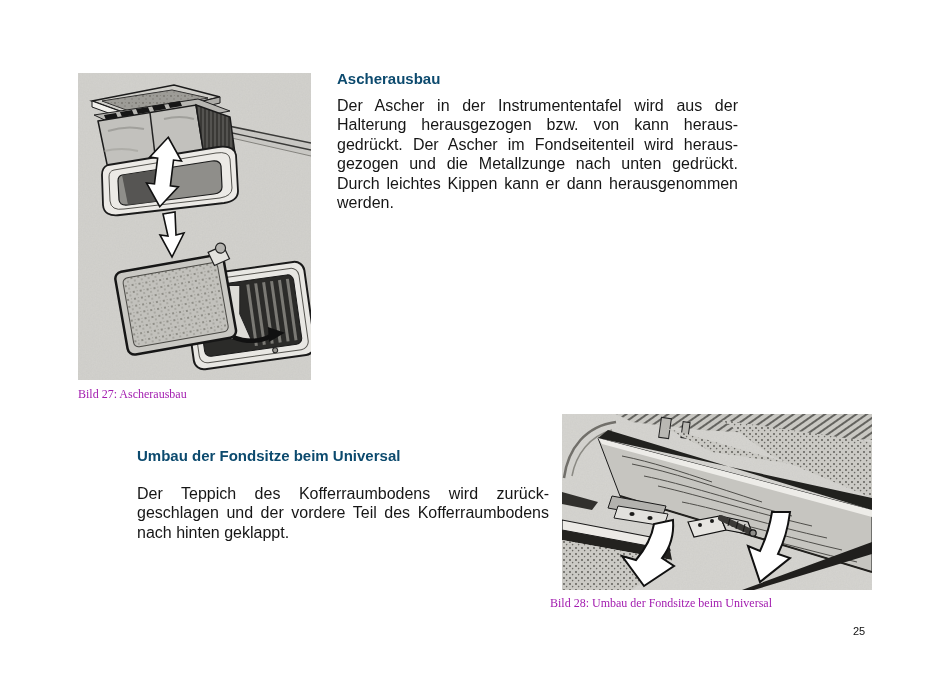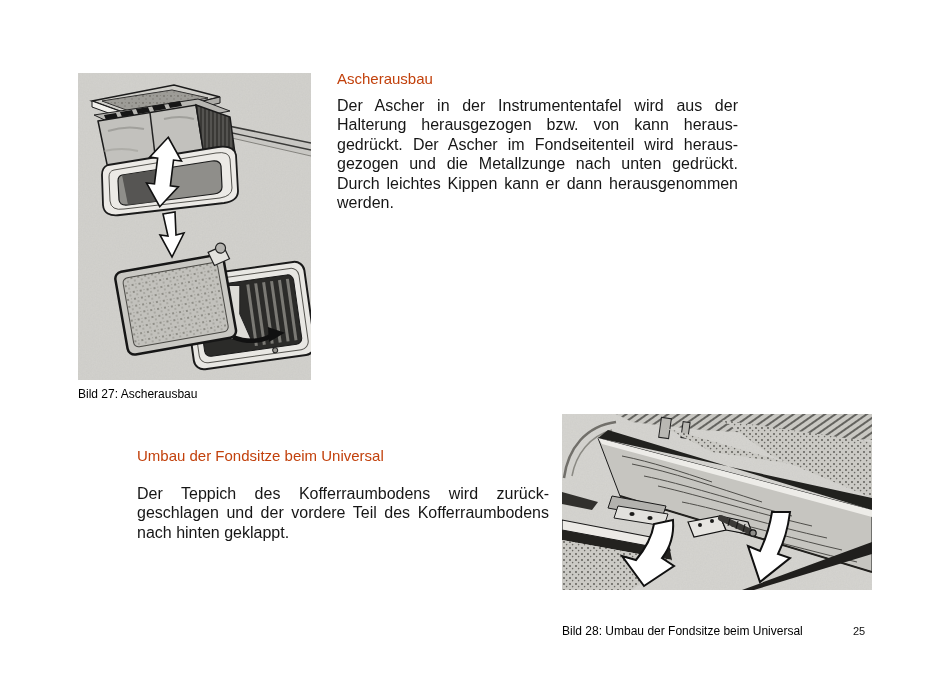--- a/index.html
+++ b/index.html
@@ -9,25 +9,25 @@
     font-family: "Liberation Sans", sans-serif;
     color: #1a1a1a;
     overflow: hidden;
   }
   .page { position: relative; width: 950px; height: 686px; background: #ffffff; }
 
   .fig { position: absolute; margin: 0; padding: 0; line-height: 0; }
   .fig1 { left: 78px; top: 73px; width: 233px; height: 307px; }
   .fig2 { left: 562px; top: 414px; width: 310px; height: 176px; }
 
-  .caption { position: absolute; font-size: 12px; line-height: 15px; color: #000000; }
+  .caption { position: absolute; font-size: 12px; line-height: 15px; color: #a21caf; font-family: Liberation Serif, serif; }
   .cap1 { left: 78px; top: 387px; }
-  .cap2 { left: 562px; top: 596px; margin-top: 28px; }
-
-  .heading { position: absolute; margin: 0; font-size: 15px; font-weight: 400; line-height: 18px; color: #c2410c; }
+  .cap2 { left: 550px; top: 596px; }
+
+  .heading { position: absolute; margin: 0; font-size: 15px; font-weight: 700; line-height: 18px; color: #0c4a6e; }
   .h1pos { left: 337px; top: 70px; }
   .h2pos { left: 137px; top: 447px; }
 
   .bodytext { position: absolute; font-size: 16px; line-height: 19.4px; color: #161616; }
   .para1 { left: 337px; top: 96px; width: 401px; }
   .para2 { left: 137px; top: 484px; width: 412px; }
 
   .jline { text-align: justify; text-align-last: justify; }
   .jline.last { text-align-last: left; }
 

